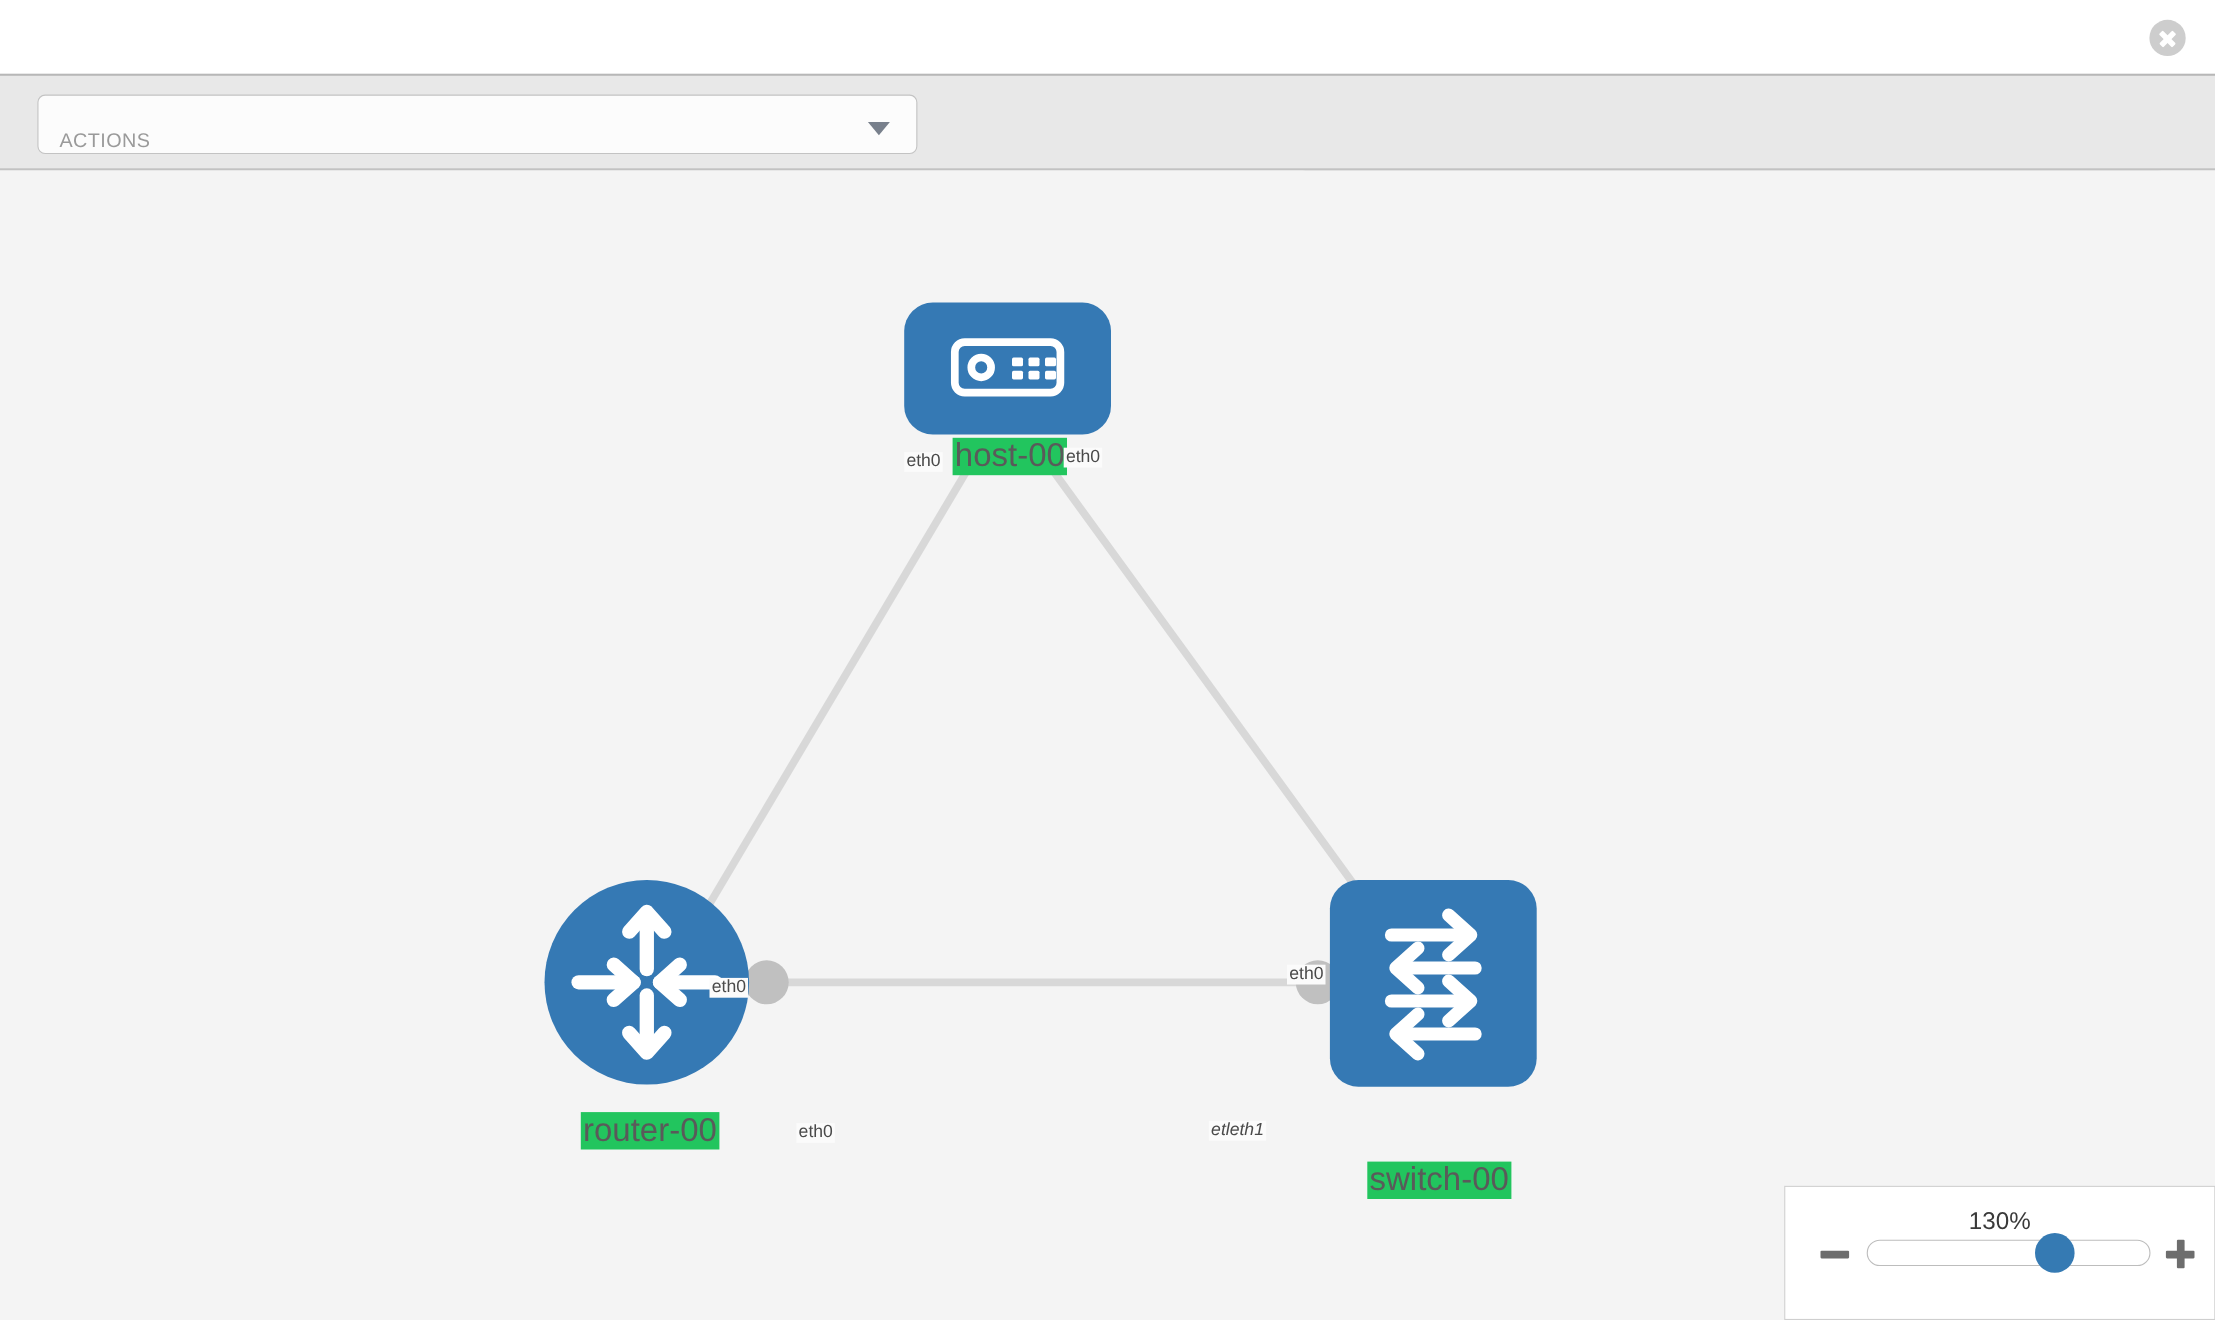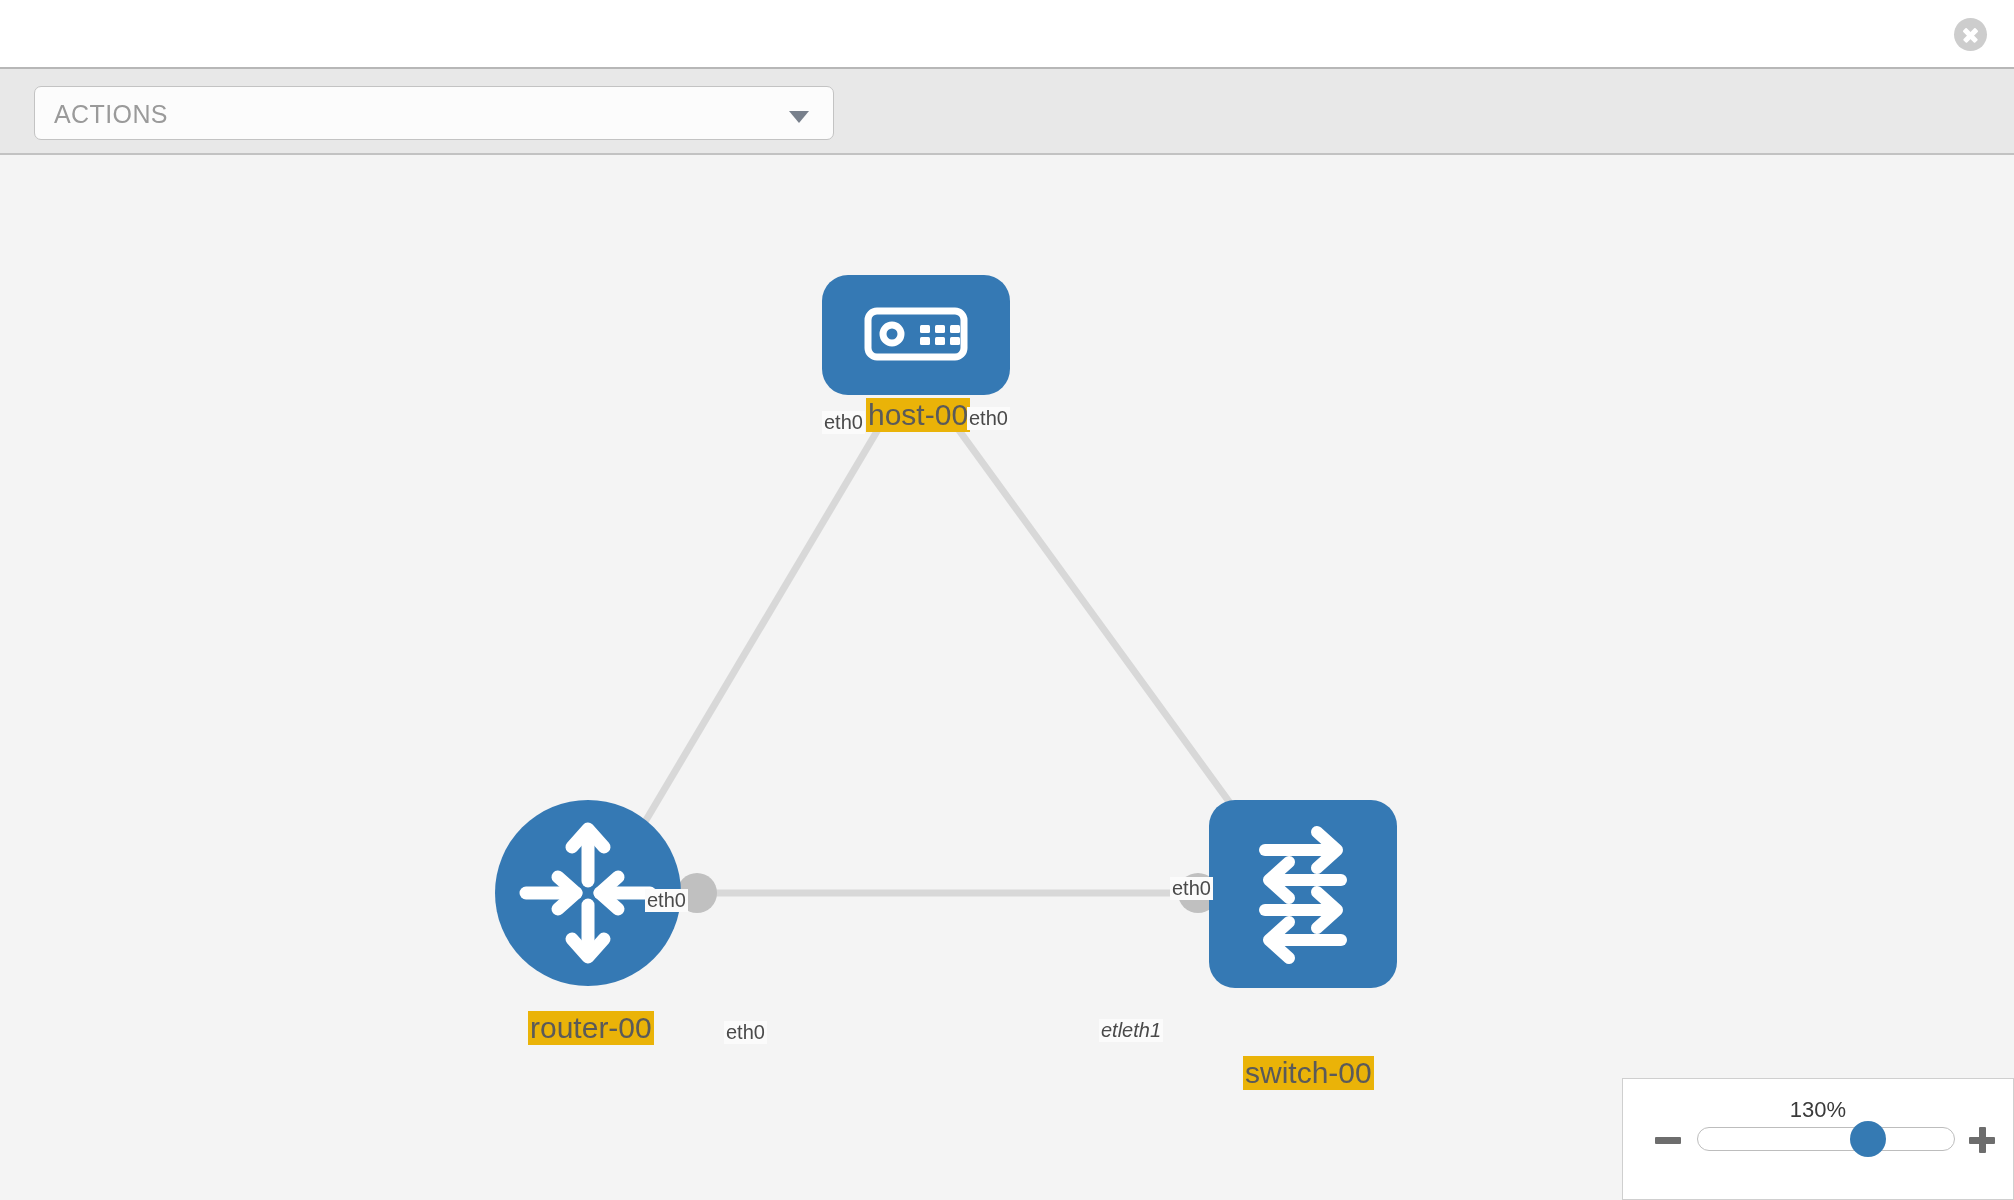--- a/index.html
+++ b/index.html
@@ -75,22 +75,22 @@
     height: 54px;
     background: #fcfcfc;
     border: 1.5px solid #c3c3c3;
     border-radius: 7px;
     box-sizing: border-box;
     cursor: pointer;
   }
   .actions-select .label {
     position: absolute;
     left: 19px;
-    top: 13px;
-    font-size: 25px;
+    top: 31px;
+    font-size: 18px;
     color: #9a9a9a;
     letter-spacing: 0.4px;
   }
   .caret {
     position: absolute;
     right: 24px;
     top: 24px;
     width: 0; height: 0;
     border-left: 10px solid transparent;
     border-right: 10px solid transparent;
@@ -140,31 +140,31 @@
   .topology-svg {
     position: absolute;
     left: 0; top: 0;
     width: 2014px;
     height: 1045px;
   }
 
   
   .node-label {
     position: absolute;
-    background: #eab308;
+    background: #22c55e;
     color: #5a5a5a;
     white-space: nowrap;
     pointer-events: none;
   }
   .node-name {
     font-size: 30px;
     padding: 0 2px;
   }
   .iface-label {
-    font-size: 20px;
+    font-size: 16px;
     padding: 0 2px;
     background: #fbfbfb;
     color: #4a4a4a;
   }
 
   
   .zoom-panel {
     position: absolute;
     left: 1622px;
     top: 1078px;

